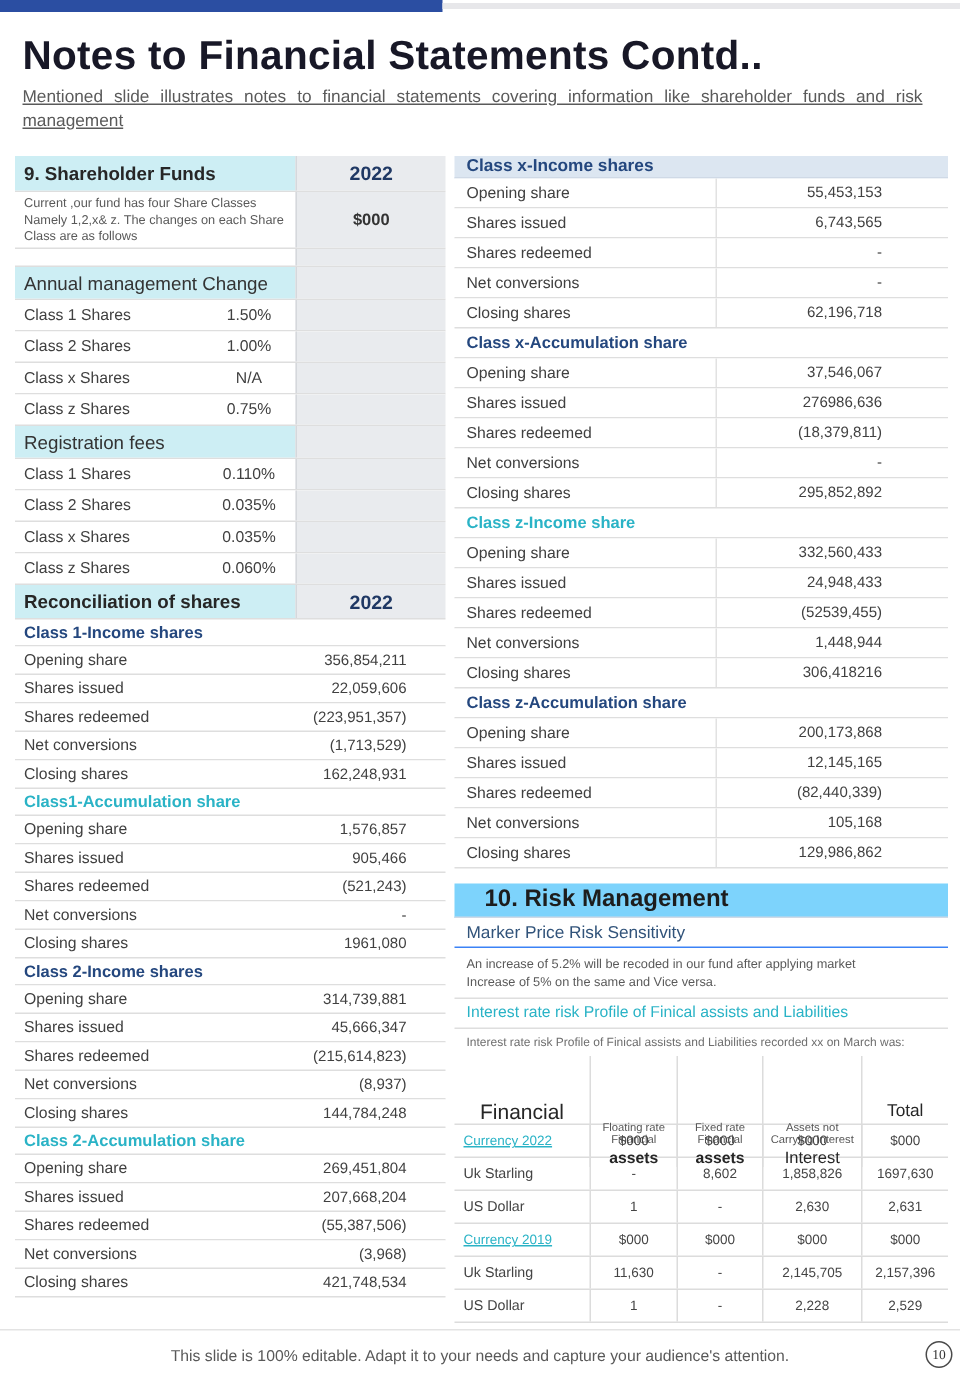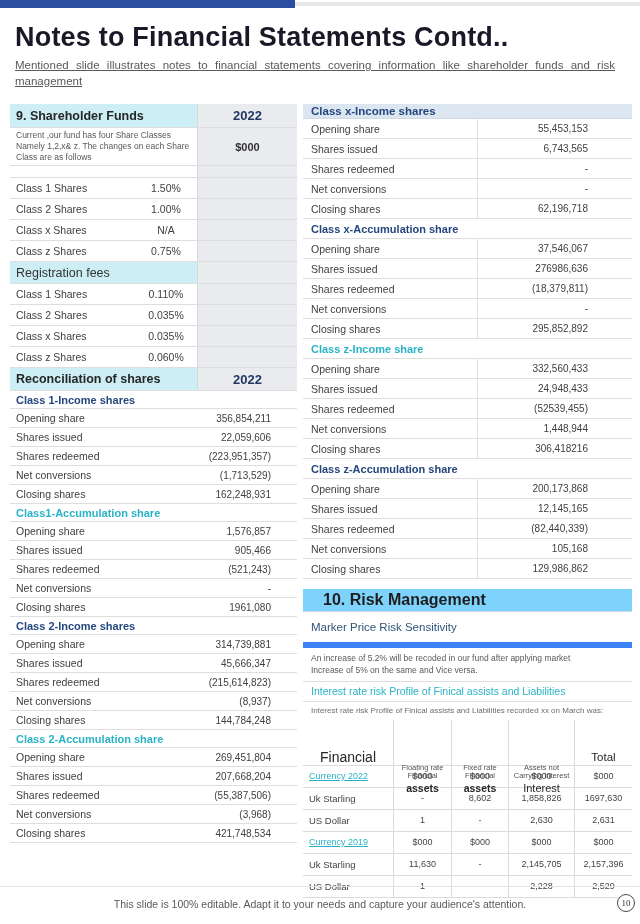--- a/index.html
+++ b/index.html
@@ -45,21 +45,21 @@
   .band { background:#dce6f1; }
   .band-row { height:15px; border-bottom:1px solid #cfd9e6; display:flex; align-items:center; }
   .band-title { flex:1; padding:0 8px; font-size:11.5px; font-weight:bold; color:#24477e; }
   .rgtitle { height:20px; display:flex; align-items:center; padding:0 8px; border-bottom:1px solid #dedede; font-size:11px; font-weight:bold; }
   .rlabel { flex:1; padding-left:8px; font-size:10.5px; color:#404040; }
   .rval { width:155px; height:100%; border-left:1px solid #e2e2e2; display:flex; align-items:center; justify-content:flex-end; padding-right:44px; font-size:10px; color:#404040; }
   .spacer10 { height:10px; }
 
   
   .risk-head { height:23px; display:flex; align-items:center; padding:0 20px; background:#7dd3fc; border-bottom:1px solid #cfd9e6; font-size:16px; font-weight:bold; color:#1d1d1d; }
-  .risk-sub1 { height:36px; display:flex; align-items:center; padding:0 8px; border-bottom:6px solid #3b82f6; font-size:11.5px; color:#31537a; }
+  .risk-sub1 { height:20px; display:flex; align-items:center; padding:0 8px; border-bottom:1px solid #3b82f6; font-size:11.5px; color:#31537a; }
   .risk-para { padding:4px 30px 4px 8px; border-bottom:1px solid #dedede; font-size:8.5px; line-height:1.45; color:#595959; }
   .risk-sub2 { height:20px; display:flex; align-items:center; padding:0 8px; border-bottom:1px solid #dedede; font-size:10.5px; color:#2ab3c6; }
   .risk-para2 { padding:4px 8px 3px 8px; font-size:8px; color:#6e6e6e; }
 
   
   .fin { margin-top:2px; }
   .frow { display:grid; grid-template-columns:90px 58px 57px 66px 1fr; border-bottom:1px solid #dcdcdc; }
   .fhead { height:46px; }
   .fcell { border-left:1px solid #dcdcdc; display:flex; align-items:center; justify-content:center; text-align:center; }
   .fcell:first-child { border-left:none; }
@@ -99,20 +99,24 @@
       </div>
       <div class="row desc-row">
         <div class="desc">Current ,our fund has four Share Classes Namely 1,2,x&amp; z. The changes on each Share Class are as follows</div>
         <div class="gcol headc" style="font-size:11px;color:#333;">$000</div>
       </div>
       <div class="row spacer-row">
         <div style="flex:1"></div>
           <div class="gcol"></div>
       </div>
       <div id="sh-sections">
+          <div class="row" style="height: 22px;">
+            <div class="sec-title cyan">Annual management Change</div>
+            <div class="gcol"></div>
+          </div>
           <div class="row h21" style="justify-content: flex-start;">
             <div class="alabel">Class 1 Shares</div>
             <div class="aval">1.50%</div>
             <div class="gcol" style="margin-left: auto;"></div>
           </div>
           <div class="row h21" style="justify-content: flex-start;">
             <div class="alabel">Class 2 Shares</div>
             <div class="aval">1.00%</div>
             <div class="gcol" style="margin-left: auto;"></div>
           </div>

